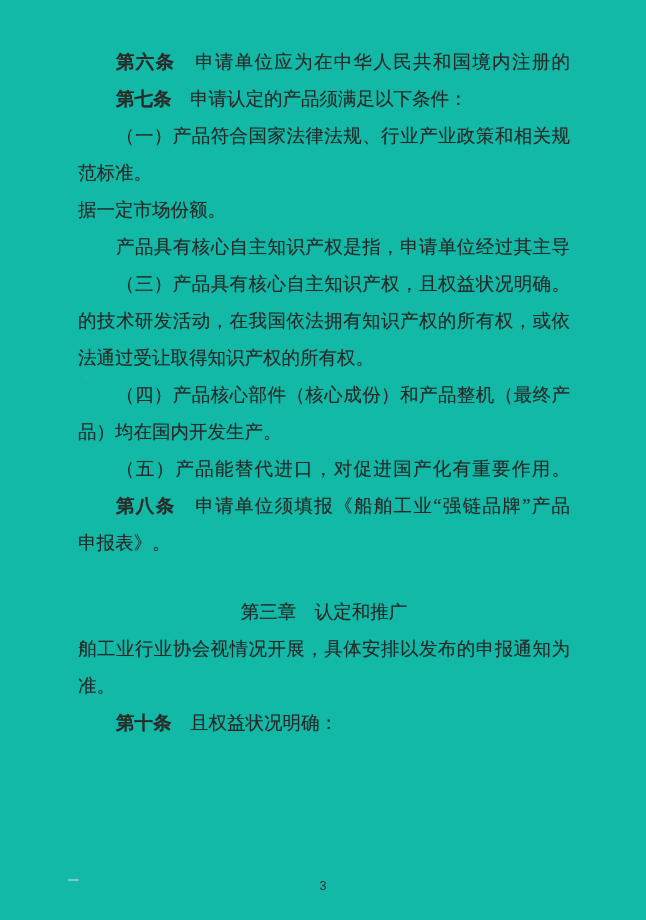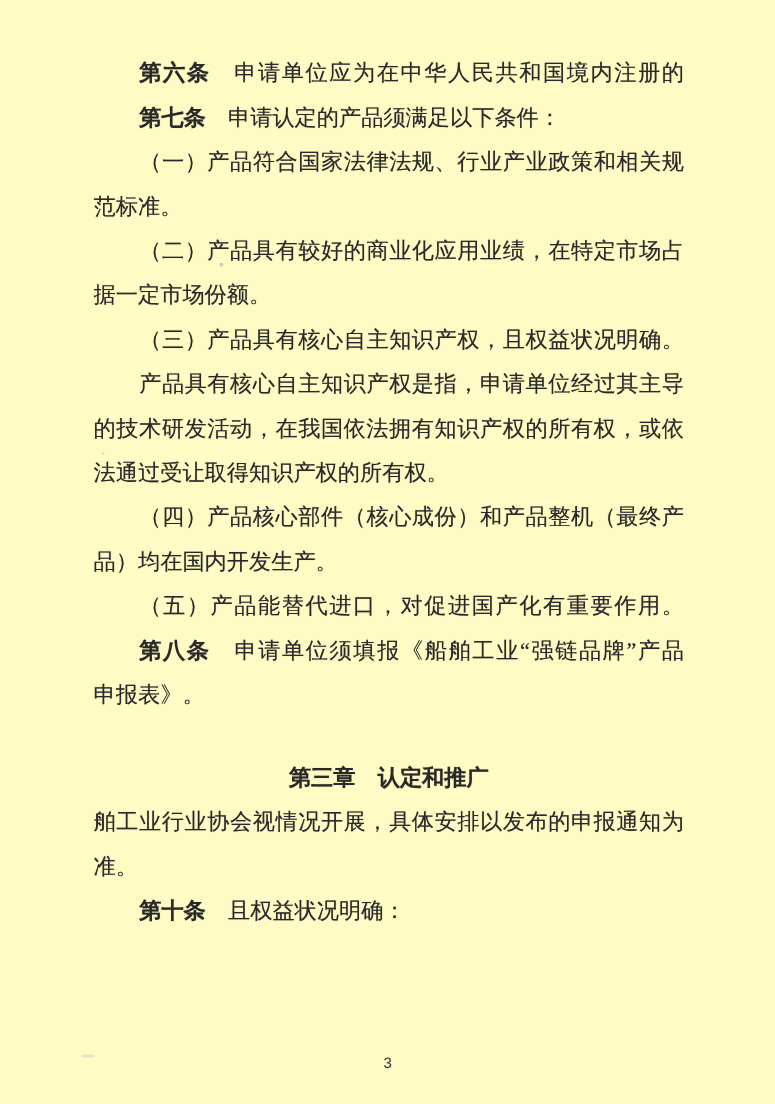--- a/index.html
+++ b/index.html
@@ -5,21 +5,21 @@
   html, body {
     margin: 0;
     padding: 0;
     background: #ffffff;
   }
   .page {
     position: relative;
     width: 646px;
     height: 920px;
     margin: 0 auto;
-    background: #fef9c3;
+    background: #14b8a6;
     overflow: hidden;
     font-family: "Liberation Serif", "DejaVu Serif", serif;
     color: #2b2b2b;
   }
   
   .scan-soften {
     filter: blur(0.3px) contrast(1.02);
   }
   .content {
     position: absolute;
@@ -40,21 +40,21 @@
     text-align: justify;
     text-align-last: justify;
   }
   .line.indent {
     text-indent: 38px;
   }
   .line.center {
     text-align: center;
     text-align-last: center;
     white-space: nowrap;
-    font-weight: 700;
+    font-weight: 400;
   }
   .line.gap-before {
     margin-top: 32px;
   }
   .article-label {
     font-weight: 700;
   }
   .page-number {
     position: absolute;
     top: 879px;
@@ -79,24 +79,23 @@
 </head>
 <body>
 
 <div class="page scan-soften">
 
   <div class="content" id="doc-lines">
       <div class="line indent full"><span class="article-label">第六条</span><span>　申请单位应为在中华人民共和国境内注册的</span></div>
       <div class="line indent"><span class="article-label">第七条</span><span>　申请认定的产品须满足以下条件：</span></div>
       <div class="line indent full">（一）产品符合国家法律法规、行业产业政策和相关规</div>
       <div class="line">范标准。</div>
-      <div class="line indent full">（二）产品具有较好的商业化应用业绩，在特定市场占</div>
       <div class="line">据一定市场份额。</div>
+      <div class="line indent full">产品具有核心自主知识产权是指，申请单位经过其主导</div>
       <div class="line indent full">（三）产品具有核心自主知识产权，且权益状况明确。</div>
-      <div class="line indent full">产品具有核心自主知识产权是指，申请单位经过其主导</div>
       <div class="line full">的技术研发活动，在我国依法拥有知识产权的所有权，或依</div>
       <div class="line">法通过受让取得知识产权的所有权。</div>
       <div class="line indent full">（四）产品核心部件（核心成份）和产品整机（最终产</div>
       <div class="line">品）均在国内开发生产。</div>
       <div class="line indent full">（五）产品能替代进口，对促进国产化有重要作用。</div>
       <div class="line indent full"><span class="article-label">第八条</span><span>　申请单位须填报《船舶工业“强链品牌”产品</span></div>
       <div class="line">申报表》。</div>
       <div class="line center gap-before">第三章　认定和推广</div>
       <div class="line full">舶工业行业协会视情况开展，具体安排以发布的申报通知为</div>
       <div class="line">准。</div>

